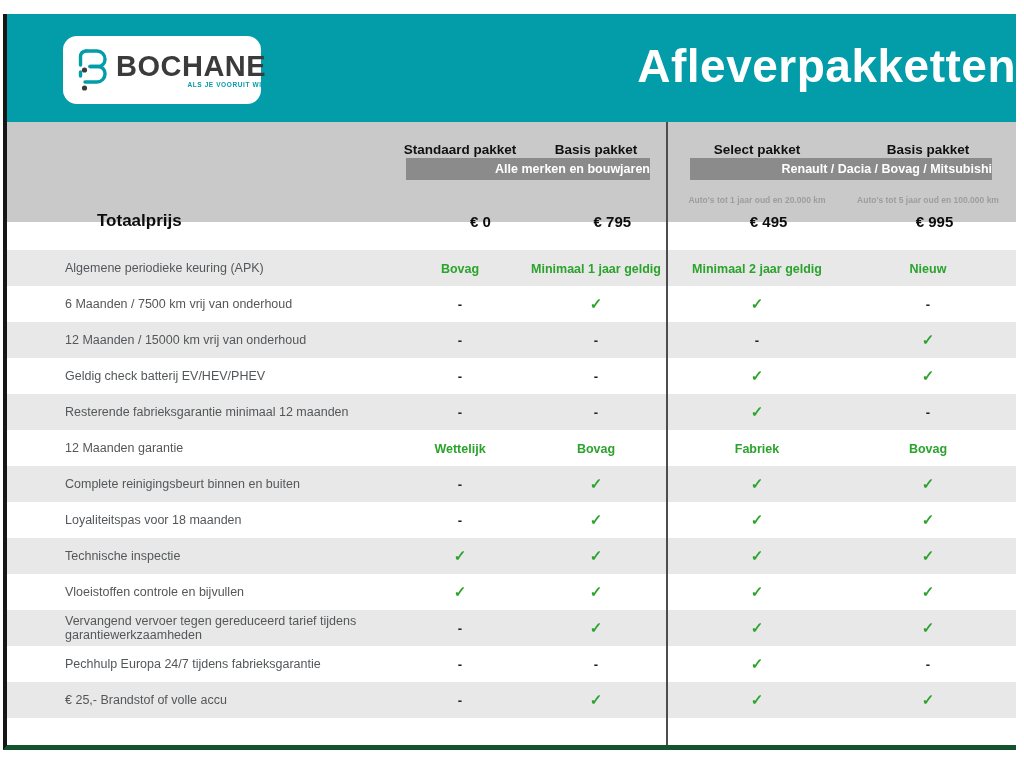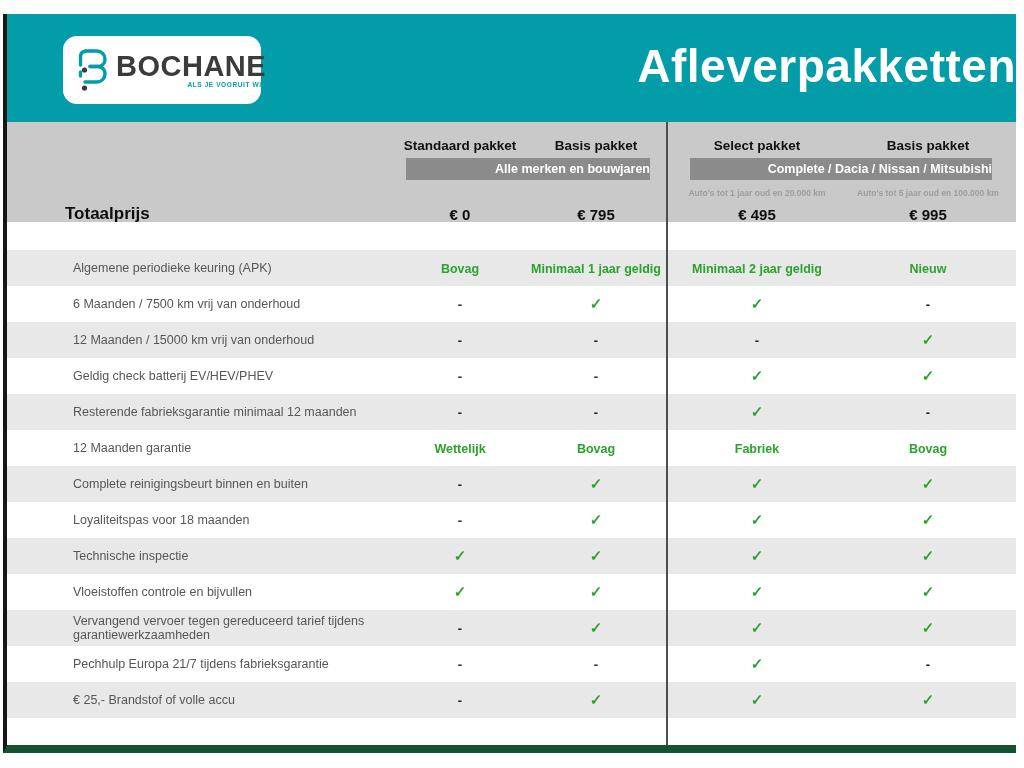--- a/index.html
+++ b/index.html
@@ -2,21 +2,21 @@
 <html><head>
 <meta charset="utf-8">
 <style>
   html,body{margin:0;padding:0;}
   body{
     width:1024px;height:768px;position:relative;overflow:hidden;
     background:#ffffff;font-family:"Liberation Sans",sans-serif;
   }
   .sheet{
     position:absolute;left:3px;top:14px;width:1009px;height:731px;
-    border-left:4px solid #161616;border-bottom:8px solid #14532d;
+    border-left:4px solid #161616;border-bottom:5px solid #14532d;
     background:#ffffff;box-sizing:content-box;
   }
   
   .topbar{height:108px;background:#029da8;position:relative;}
   .logo-card{
     position:absolute;left:56px;top:22px;width:198px;height:68px;
     background:#ffffff;border-radius:14px;display:flex;align-items:center;
     padding:0 12px;box-sizing:border-box;
   }
   .logo-icon{flex:0 0 auto;margin-top:2px;}
@@ -26,40 +26,40 @@
   .main-title{
     position:absolute;left:343px;right:0;top:50%;transform:translateY(-54%);
     text-align:right;color:#ffffff;font-size:46px;font-weight:bold;letter-spacing:0.5px;
   }
   
   .band{height:100px;background:#c9c9c9;padding-top:11px;box-sizing:border-box;position:relative;}
   .grid{display:flex;}
   .col-label{width:385px;box-sizing:border-box;padding-left:58px;}
   .cs{width:136px;}.cb{width:136px;}.cgap{width:6px;}.csel{width:174px;}.cpl{width:168px;}
   .col{text-align:center;}
-  .names{height:24px;align-items:center;}
+  .names{height:24px;align-items:flex-end;}
   .pkg-name{font-size:13.5px;font-weight:bold;color:#111111;}
   .banners-row{height:22px;margin-top:1px;}
   .bwrap{width:272px;}.bwrap2{width:342px;}
   .banner{background:#8b8b8b;color:#ffffff;font-weight:bold;font-size:12.5px;
     text-align:right;line-height:22px;height:22px;}
   .banner-l{margin:0 14px;}
   .banner-r{margin:0 20px;}
-  .notes-row{height:17px;margin-top:4px;align-items:center;}
+  .notes-row{height:17px;margin-top:11px;align-items:center;}
   .note{font-size:8.5px;font-weight:bold;color:#9d9d9d;}
-  .prices-row{margin-top:3px;align-items:center;}
+  .prices-row{margin-top:3px;align-items:center;padding-left:32px;}
   .total-label{font-size:17px;font-weight:bold;color:#0d0d0d;}
   .price{font-size:15px;font-weight:bold;color:#0d0d0d;}
   
   .spacer{height:28px;background:#ffffff;}
   .frow{display:flex;align-items:center;height:36px;background:#ffffff;}
   .frow.alt{background:#e8e8e8;}
   .flabel{width:385px;box-sizing:border-box;padding-left:58px;
     font-size:12.5px;color:#54575a;line-height:14px;max-width:385px;}
-  .flabel-inner{display:inline-block;max-width:300px;margin-left:8px;}
+  .flabel-inner{display:inline-block;max-width:300px;}
   .check{color:#2ba32d;font-size:15px;font-weight:bold;}
   .dash{color:#222222;font-size:13px;font-weight:bold;}
   .gtext{color:#2ba32d;font-size:12.5px;font-weight:bold;}
   
   .divider{position:absolute;left:659px;top:108px;bottom:0;width:2px;background:#4d4d4d;z-index:5;}
 </style>
 </head>
 <body>
 
 <div class="sheet">
@@ -95,21 +95,21 @@
       <div class="col csel pkg-name">Select pakket</div>
       <div class="col cpl pkg-name">Basis pakket</div>
     </div>
     <div class="grid banners-row">
       <div class="col-label"></div>
       <div class="bwrap">
         <div class="banner banner-l">Alle merken en bouwjaren</div>
       </div>
       <div class="cgap"></div>
       <div class="bwrap2">
-        <div class="banner banner-r">Complete / Dacia / Nissan / Mitsubishi</div>
+        <div class="banner banner-r">Renault / Dacia / Bovag / Mitsubishi</div>
       </div>
     </div>
     <div class="grid notes-row">
       <div class="col-label"></div>
       <div class="col cs note"></div>
       <div class="col cb note"></div>
       <div class="cgap"></div>
       <div class="col csel note">Auto's tot 1 jaar oud en 20.000 km</div>
       <div class="col cpl note">Auto's tot 5 jaar oud en 100.000 km</div>
     </div>
@@ -208,21 +208,21 @@
       </div>
       <div class="frow alt">
         <div class="flabel"><span class="flabel-inner">Vervangend vervoer tegen gereduceerd tarief tijdens garantiewerkzaamheden</span></div>
         <div class="col cs"><span class="dash">-</span></div>
         <div class="col cb"><span class="check">✓</span></div>
         <div class="cgap"></div>
         <div class="col csel"><span class="check">✓</span></div>
         <div class="col cpl"><span class="check">✓</span></div>
       </div>
       <div class="frow">
-        <div class="flabel"><span class="flabel-inner">Pechhulp Europa 21/7 tijdens fabrieksgarantie</span></div>
+        <div class="flabel"><span class="flabel-inner">Pechhulp Europa 24/7 tijdens fabrieksgarantie</span></div>
         <div class="col cs"><span class="dash">-</span></div>
         <div class="col cb"><span class="dash">-</span></div>
         <div class="cgap"></div>
         <div class="col csel"><span class="check">✓</span></div>
         <div class="col cpl"><span class="dash">-</span></div>
       </div>
       <div class="frow alt">
         <div class="flabel"><span class="flabel-inner">€ 25,- Brandstof of  volle accu</span></div>
         <div class="col cs"><span class="dash">-</span></div>
         <div class="col cb"><span class="check">✓</span></div>

